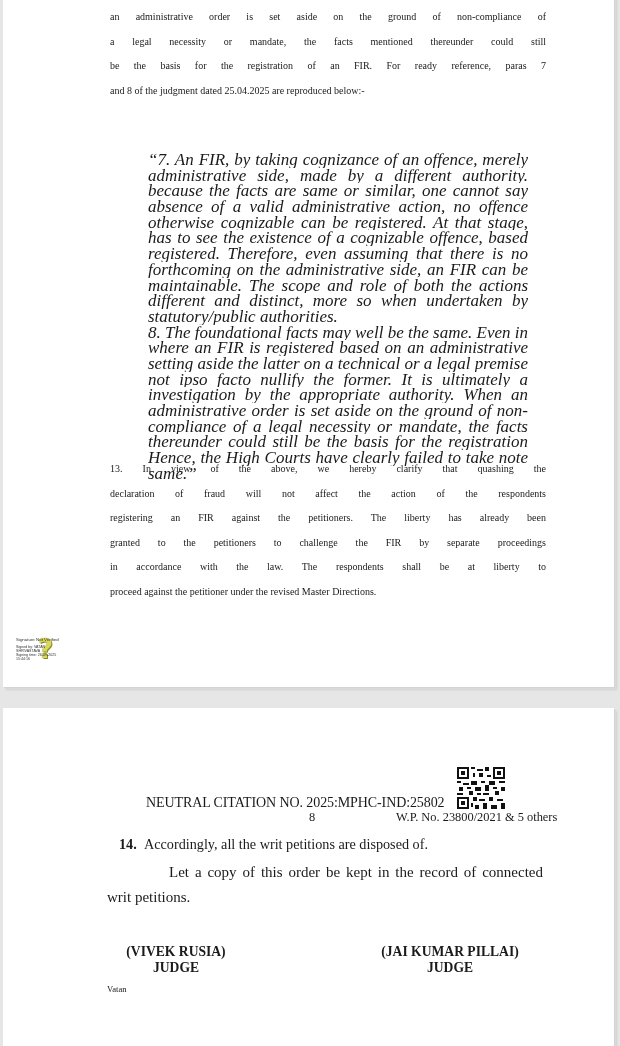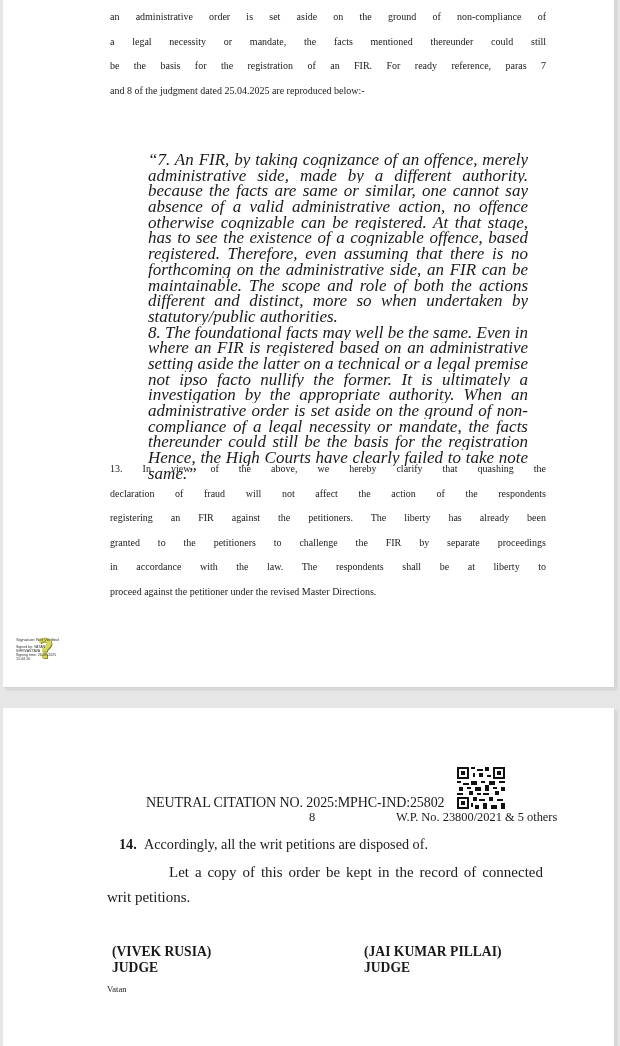--- a/index.html
+++ b/index.html
@@ -33,21 +33,21 @@
   .wp-no { position: absolute; left: 396px; top: 810px; font-size: 12.4px; }
   .qr { position: absolute; left: 457px; top: 767px; width: 48px; height: 42px; }
 
   #para14 { position: absolute; left: 107px; top: 836px; font-size: 14.2px; }
   .p14-num { position: absolute; left: 12px; top: 0; white-space: nowrap; font-weight: bold; }
   .p14-text { position: absolute; left: 37px; top: 0; white-space: nowrap; }
   #para-copy { position: absolute; left: 107px; top: 860px; width: 436px; font-size: 15px; line-height: 25px; }
   #para-copy .jline { height: 25px; }
   .indent { padding-left: 62px; }
 
-  .judge { position: absolute; font-weight: bold; font-size: 13.6px; text-align: left; line-height: 16px; }
+  .judge { position: absolute; font-weight: bold; font-size: 13.6px; text-align: center; line-height: 16px; }
   #judge-left { left: 112px; top: 944px; width: 128px; }
   #judge-right { left: 364px; top: 944px; width: 172px; }
   .steno { position: absolute; left: 107px; top: 984px; font-size: 8.6px; }
 </style>
 </head>
 <body>
 
 <div class="page" id="page1">
   <div class="para" id="p1-cont">
     <span class="jline">an administrative order is set aside on the ground of non-compliance of</span>

